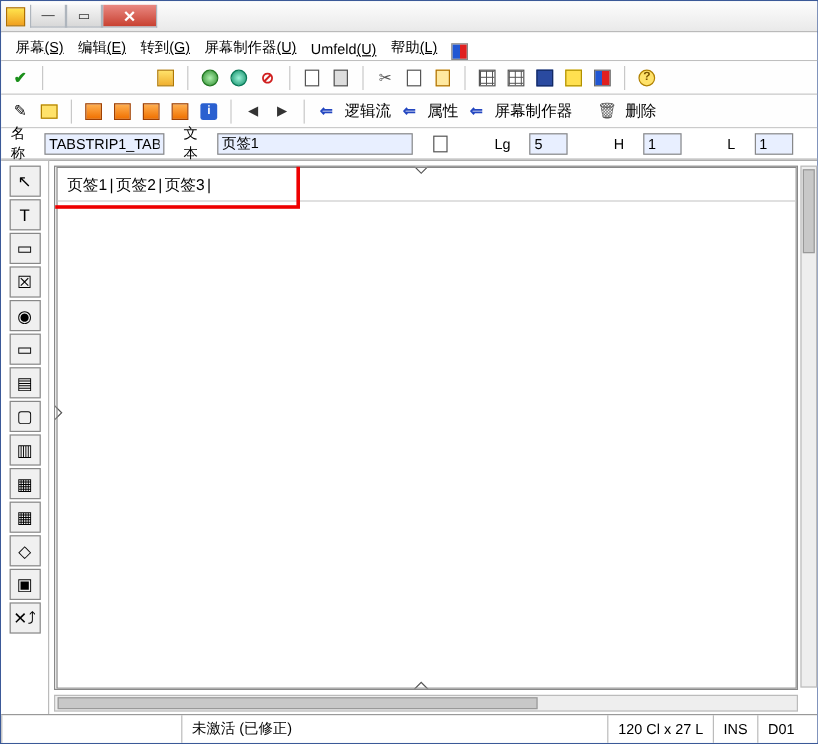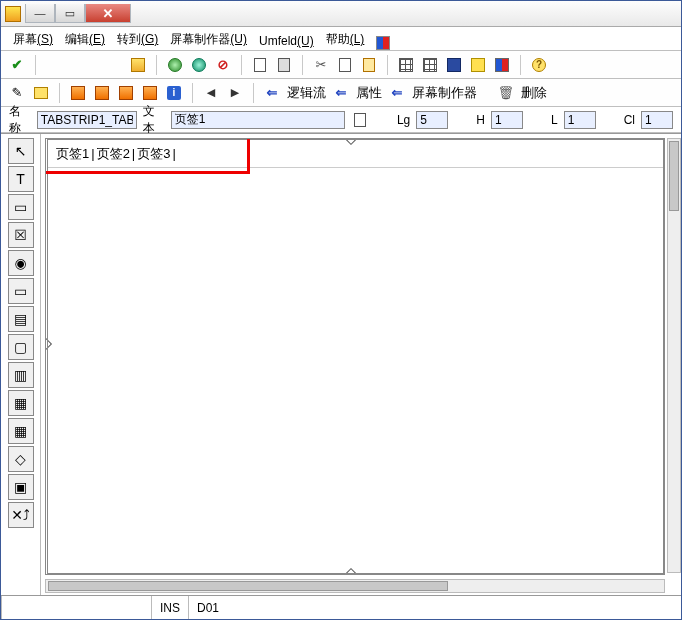--- a/index.html
+++ b/index.html
@@ -22,21 +22,21 @@
   .menubar .mi span.hk { text-decoration: underline; }
   .menubar .color-icon { width: 14px; height: 14px; margin-left: 6px; background: linear-gradient(90deg,#2157d3 50%,#e02020 50%); border:1px solid #888; }
 
   
   .tbrow { height: 28px; border-bottom: 1px solid #bfbfbf; display: flex; align-items: center; padding: 0 6px; gap: 4px; background:#fefefe; }
   .tbsep { width:1px; height:20px; background:#c8c8c8; margin: 0 4px; }
   .ibtn { width:20px; height:20px; display:flex; align-items:center; justify-content:center; border:1px solid transparent; cursor:pointer; font-size:13px; }
   .spacer { flex:1; }
 
   
-  .namerow { height: 26px; border-bottom: 1px solid #bfbfbf; display:flex; align-items:center; gap:6px; padding: 0 8px; font-size:12px; background:#fff; }
+  .namerow { height: 26px; border-bottom: 1px solid #bfbfbf; display:flex; align-items:center; gap:16px; padding: 0 8px; font-size:12px; background:#fff; }
   .namerow input[type=text] { height:18px; border:1px solid #888; background:#e8efff; font-size:12px; padding:0 3px; }
   .namerow .field-name { width: 100px; }
   .namerow .field-text { width: 190px; }
   .namerow .minibox { width: 32px; }
   .namerow .dimlabel { margin-left:22px; }
 
   
   .mainarea { flex:1; display:flex; position:relative; background:#fff; border-top:1px solid #999; }
   .toolbox { width: 40px; background:#fff; border-right:1px solid #bbb; display:flex; flex-direction:column; align-items:center; padding:4px 0; gap:2px; }
   .tool { width:26px; height:26px; border:1px solid #888; background:#f0f0f0; display:flex; align-items:center; justify-content:center; font-size:14px; cursor:pointer; }
@@ -255,17 +255,19 @@
           <div class="thumb"></div>
         </div>
       <div class="hscroll">
           <div class="thumb"></div>
         </div>
     </div>
   </div>
 
   <div class="statusbar">
     <div class="cell" style="width:150px"></div>
+    <div class="cell grow">未激活 (已修正)</div>
+    <div class="cell">120 Cl x 27 L</div>
     <div class="cell">INS</div>
     <div class="cell" style="width:50px">D01</div>
   </div>
 
 </div>
 
 </body></html>

